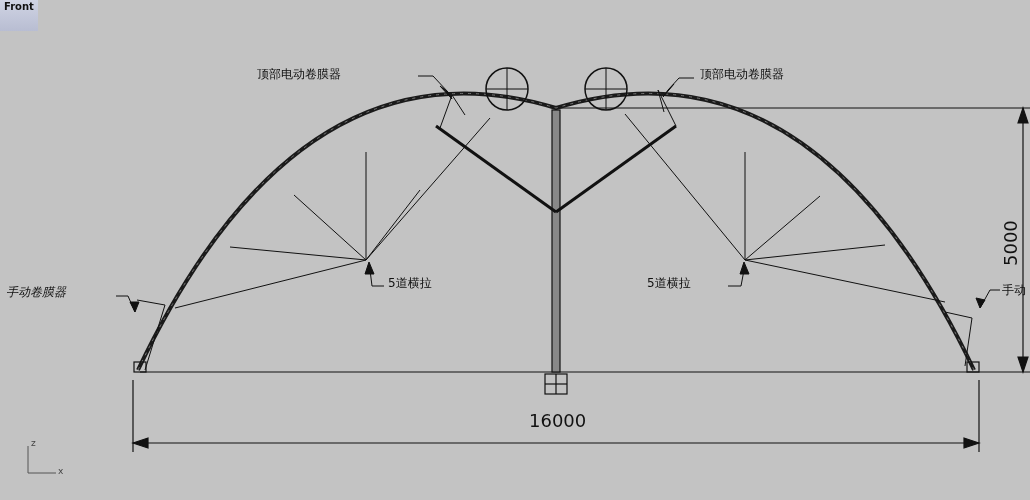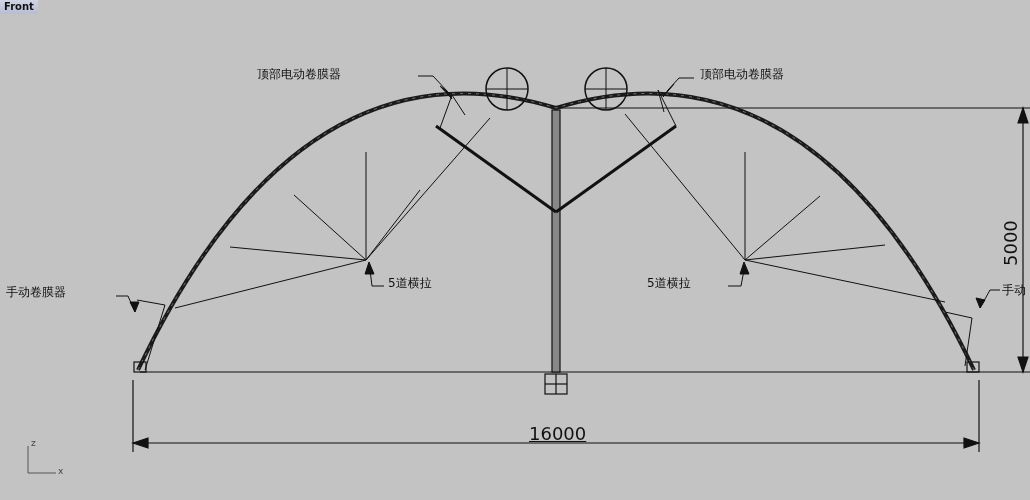--- a/index.html
+++ b/index.html
@@ -4,21 +4,21 @@
 <style>
   html, body { margin: 0; padding: 0; }
   body {
     width: 1030px; height: 500px; overflow: hidden;
     background: #c3c3c3;
     font-family: "DejaVu Sans", sans-serif;
     position: relative;
   }
   .viewport-tab {
     position: absolute; left: 0; top: 0;
-    height: 14px; padding: 0 4px;
+    height: 31px; padding: 0 4px;
     background: linear-gradient(#d0d4e4, #b8bdd2);
     color: #111; font: bold 10px "DejaVu Sans", sans-serif;
     line-height: 13px;
   }
   svg.drawing { position: absolute; left: 0; top: 0; }
   .lbl { position: absolute; font-family: "DejaVu Sans", sans-serif; color: #111; white-space: nowrap; }
   .lbl-cn { font-size: 12px; }
   .dim { font-size: 18px; }
   .dim-v { transform: rotate(-90deg); transform-origin: left top; }
   .axis-lbl { font-size: 9px; color: #444; }
@@ -115,20 +115,20 @@
   </g>
 
   <g stroke="#555" stroke-width="1">
     <line x1="28" y1="446" x2="28" y2="473"></line>
     <line x1="28" y1="473" x2="56" y2="473"></line>
   </g>
 </svg>
 
 <div class="lbl lbl-cn" style="left:257px; top:66px;">顶部电动卷膜器</div>
 <div class="lbl lbl-cn" style="left:700px; top:66px;">顶部电动卷膜器</div>
-<div class="lbl lbl-cn" style="left:6px; top:284px;">手动卷膜器</div>
+<div class="lbl lbl-cn" style="left:6px; top:284px;font-style:italic;">手动卷膜器</div>
 <div class="lbl lbl-cn" style="left:1002px; top:282px;">手动</div>
 <div class="lbl lbl-cn" style="left:388px; top:275px;">5道横拉</div>
 <div class="lbl lbl-cn" style="left:647px; top:275px;">5道横拉</div>
-<div class="lbl dim" style="left:529px; top:423px;text-decoration:underline;">16000</div>
+<div class="lbl dim" style="left:529px; top:410px;">16000</div>
 <div class="lbl dim dim-v" style="left:1000px; top:266px;">5000</div>
 <div class="lbl axis-lbl" style="left:31px; top:438px;">z</div>
 <div class="lbl axis-lbl" style="left:58px; top:466px;">x</div>
 
 </body></html>

